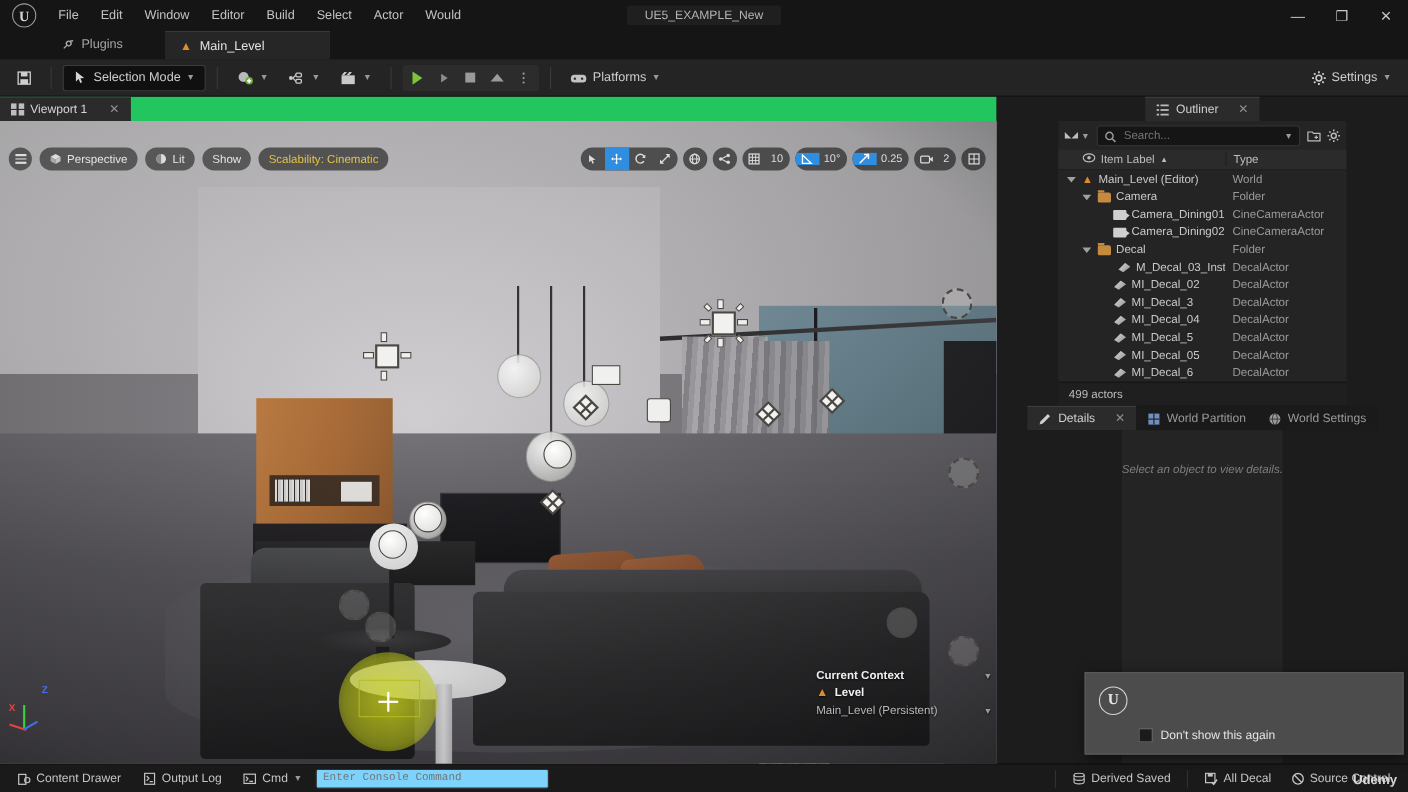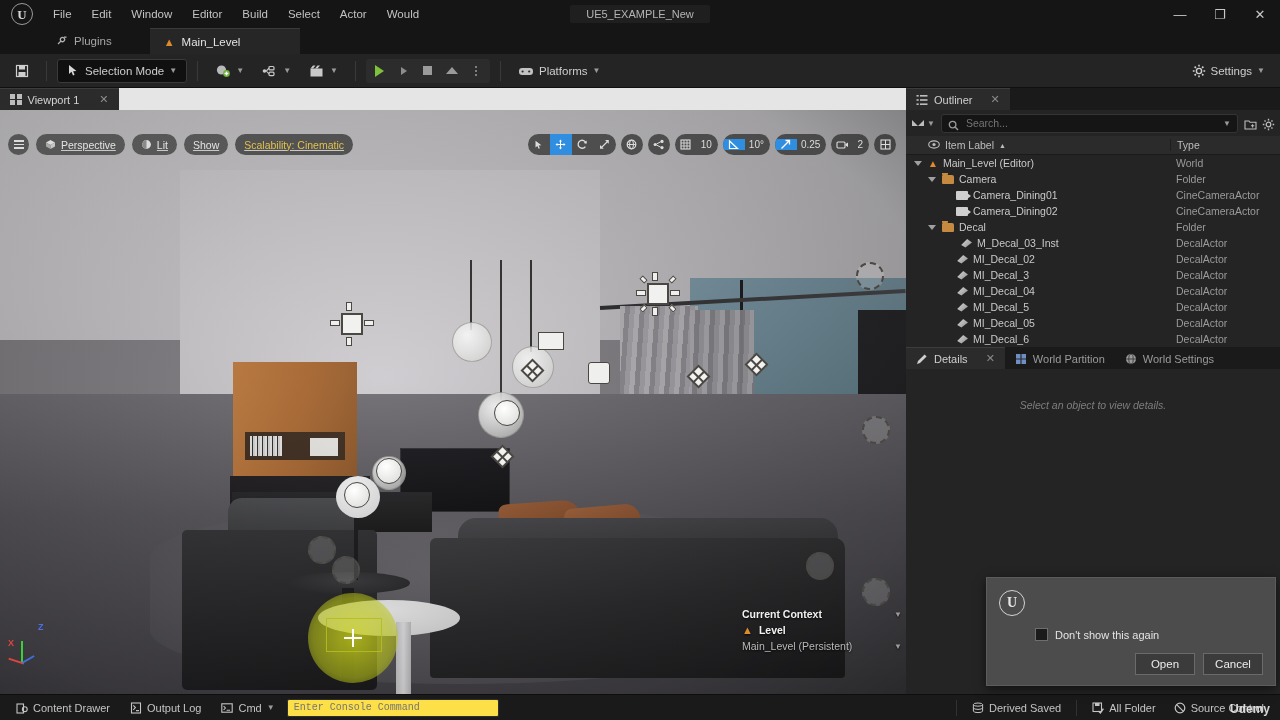--- a/index.html
+++ b/index.html
@@ -73,21 +73,21 @@
   .dots-v { display: flex; flex-direction: column; gap: 2px; align-items: center; }
   .dots-v i { width: 2px; height: 2px; background: #9a9a9a; border-radius: 50%; display: block; }
   .tb-right { margin-left: auto; display: flex; align-items: center; }
   .caret { font-size: 8px; color: #9a9a9a; }
 
   
   .body { flex: 1; display: flex; min-height: 0; background: #1a1a1a; }
 
   
   .vpcol { width: 906px; display: flex; flex-direction: column; min-width: 0; }
-  .vptabrow { height: 22px; background: #e5e5e5; display: flex; align-items: stretch; flex: none; }
+  .vptabrow { height: 22px; background: #22c55e; display: flex; align-items: stretch; flex: none; }
   .vptab {
     display: flex; align-items: center; gap: 6px; padding: 0 10px;
     background: #2b2b2b; font-size: 11px; color: #d4d4d4;
     border-top: 1px solid #3d3d3d;
   }
   .vptab .x { margin-left: 14px; font-size: 11px; color: #8d8d8d; }
   .ico-grid4 { display: grid; grid-template-columns: 5px 5px; grid-template-rows: 5px 5px; gap: 1.5px; }
   .ico-grid4 i { background: #bdbdbd; display: block; }
 
   .viewport { position: relative; flex: 1; overflow: hidden; background: #807e82; }
@@ -213,21 +213,21 @@
     border: 1px solid rgba(120,120,115,.55); }
   .s-door-dark {
     position: absolute; left: 858px; top: 200px; width: 48px; height: 420px;
     background: linear-gradient(180deg,#27272a 0%,#16161a 100%);
   }
   .s-shade { position: absolute; inset: 0; background:
       radial-gradient(ellipse at 42% 46%, rgba(255,255,255,.06) 0%, rgba(0,0,0,.22) 78%, rgba(0,0,0,.42) 100%);
     pointer-events: none; }
 
   
-  .vp-tl { position: absolute; left: 8px; top: 24px; display: flex; align-items: center; gap: 7px; text-decoration: underline; }
+  .vp-tl { position: absolute; left: 8px; top: 24px; display: flex; align-items: center; gap: 7px; }
   .pill {
     height: 21px; display: flex; align-items: center; gap: 5px; padding: 0 9px;
     background: rgba(34,34,34,.62); border-radius: 11px; font-size: 10.5px; color: #e4e4e4;
   }
   .pill.round { width: 21px; padding: 0; justify-content: center; }
   .pill.scal { color: #e2c14a; background: rgba(34,34,34,.66); }
   .ham { display: flex; flex-direction: column; gap: 2px; }
   .ham i { width: 10px; height: 1.5px; background: #dcdcdc; display: block; }
 
   .vp-tr { position: absolute; right: 10px; top: 24px; display: flex; align-items: center; gap: 5px; }
@@ -279,21 +279,21 @@
   
   .ctx { position: absolute; right: 4px; bottom: 42px; width: 160px; }
   .ctx-hdr { display: flex; align-items: center; justify-content: space-between;
     font-size: 10.5px; color: #f0f0f0; font-weight: bold; text-shadow: 0 1px 2px rgba(0,0,0,.8); }
   .ctx-row { display: flex; align-items: center; gap: 6px; margin-top: 4px;
     font-size: 10.5px; color: #f2f2f2; font-weight: bold; text-shadow: 0 1px 2px rgba(0,0,0,.8); }
   .ctx-sub { margin-top: 4px; display: flex; align-items: center; justify-content: space-between;
     font-size: 10.5px; color: #b9b9b9; text-shadow: 0 1px 2px rgba(0,0,0,.8); }
 
   
-  .rightcol { width: 374px; display: flex; flex-direction: column; background: #1c1c1c; min-width: 0; }
+  .rightcol { width: 374px; display: flex; flex-direction: column; background: #1c1c1c; min-width: 0; align-items: center; }
   .paneltabs { height: 22px; background: #1a1a1a; display: flex; align-items: stretch; flex: none; }
   .ptab { display: flex; align-items: center; gap: 6px; padding: 0 10px; font-size: 11px;
     color: #cfcfcf; background: #2b2b2b; border-top: 1px solid #3d3d3d; }
   .ptab.inactive { background: #1a1a1a; color: #9a9a9a; border-top: 1px solid transparent; }
   .ptab .x { margin-left: 12px; font-size: 11px; color: #8a8a8a; }
 
   .outliner { background: #242424; display: flex; flex-direction: column; flex: none; }
   .ol-search { height: 26px; display: flex; align-items: center; gap: 6px; padding: 0 6px; }
   .filt { display: flex; align-items: center; gap: 3px; color: #bdbdbd; font-size: 10px; }
   .funnel { width: 0; height: 0; border-left: 6px solid #bdbdbd; border-right: 6px solid #bdbdbd;
@@ -341,21 +341,21 @@
   .dlg-chk span { font-size: 11px; color: #e4e4e4; }
   .dlg-btns { display: flex; justify-content: flex-end; gap: 8px; margin-top: 12px; }
   .dlg-btn { min-width: 60px; height: 22px; background: #3b3b3b; border: 1px solid #6a6a6a;
     display: flex; align-items: center; justify-content: center; font-size: 11.5px; color: #ebebeb; }
 
   
   .statusbar { height: 26px; background: #1a1a1a; display: flex; align-items: center;
     padding: 0 8px; gap: 4px; flex: none; border-top: 1px solid #0e0e0e; }
   .sb-btn { display: flex; align-items: center; gap: 5px; padding: 0 8px; height: 20px;
     font-size: 11px; color: #c4c4c4; border-radius: 2px; }
-  .sb-console { width: 212px; height: 18px; background: #fde047; border: 1px solid #2e2e2e;
+  .sb-console { width: 212px; height: 18px; background: #7dd3fc; border: 1px solid #2e2e2e;
     border-radius: 2px; display: flex; align-items: center; padding: 0 6px; }
   .sb-console input { width: 100%; background: transparent; border: 0; outline: 0;
     font-family: "Liberation Mono", monospace; font-size: 10px; color: #6b6b6b; }
   .sb-right { margin-left: auto; display: flex; align-items: center; gap: 2px; }
   .sb-sep { width: 1px; height: 16px; background: #313131; margin: 0 5px; }
   .udemy-wm { position: absolute; right: 10px; bottom: 4px; font-size: 12px; color: #e9e9e9;
     font-weight: bold; opacity: .9; pointer-events: none; }
   .icobox { width: 12px; height: 12px; display: inline-block; }
 </style>
 </head>
@@ -915,20 +915,23 @@
             <div class="ol-row">
               <div class="c1" style="padding-left:36px">
                 <span style="width:9px;display:inline-block"></span>
                 <span class="mini-decal"></span>
                 <span>MI_Decal_6</span>
               </div>
               <div class="c2"><span>DecalActor</span></div>
             </div>
           </div>
 
+        <div class="actors-bar">
+          <span>499 actors</span>
+        </div>
       </div>
 
       <div class="paneltabs">
         <div class="ptab">
           <span class="icobox">
             <svg width="12" height="12" viewBox="0 0 12 12">
                 <path d="M1 11 L2 8 L8.6 1.4 L10.6 3.4 L4 10 Z" fill="#cfcfcf"></path>
               </svg>
           </span>
           <span>Details</span>
@@ -1007,21 +1010,21 @@
       </div>
       <div class="sb-sep"></div>
       <div class="sb-btn">
         <span class="icobox">
           <svg width="12" height="12" viewBox="0 0 12 12">
               <rect x="1" y="1" width="8.5" height="8.5" fill="none" stroke="#c4c4c4" stroke-width="1.1"></rect>
               <rect x="3" y="1" width="4.5" height="3" fill="#c4c4c4"></rect>
               <path d="M6.5 9 L8.4 10.9 L11.4 6.6" stroke="#c4c4c4" stroke-width="1.4" fill="none"></path>
             </svg>
         </span>
-        <span>All Folder</span>
+        <span>All Decal</span>
       </div>
       <div class="sb-btn">
         <span class="icobox">
           <svg width="12" height="12" viewBox="0 0 12 12">
               <circle cx="6" cy="6" r="4.8" fill="none" stroke="#c4c4c4" stroke-width="1.2"></circle>
               <path d="M2.6 2.6 L9.4 9.4" stroke="#c4c4c4" stroke-width="1.2"></path>
             </svg>
         </span>
         <span>Source Control</span>
       </div>
@@ -1031,19 +1034,15 @@
   <div class="udemy-wm">Udemy</div>
 
   <div class="dialog">
     <div class="dlg-top">
       <div class="dlg-logo">U</div>
     </div>
     <div class="dlg-chk">
       <span class="chkbox"></span>
       <span>Don't show this again</span>
     </div>
-    <div class="dlg-btns">
-      <div class="dlg-btn">Open</div>
-      <div class="dlg-btn">Cancel</div>
-    </div>
   </div>
 
 </div>
 
 </body></html>

